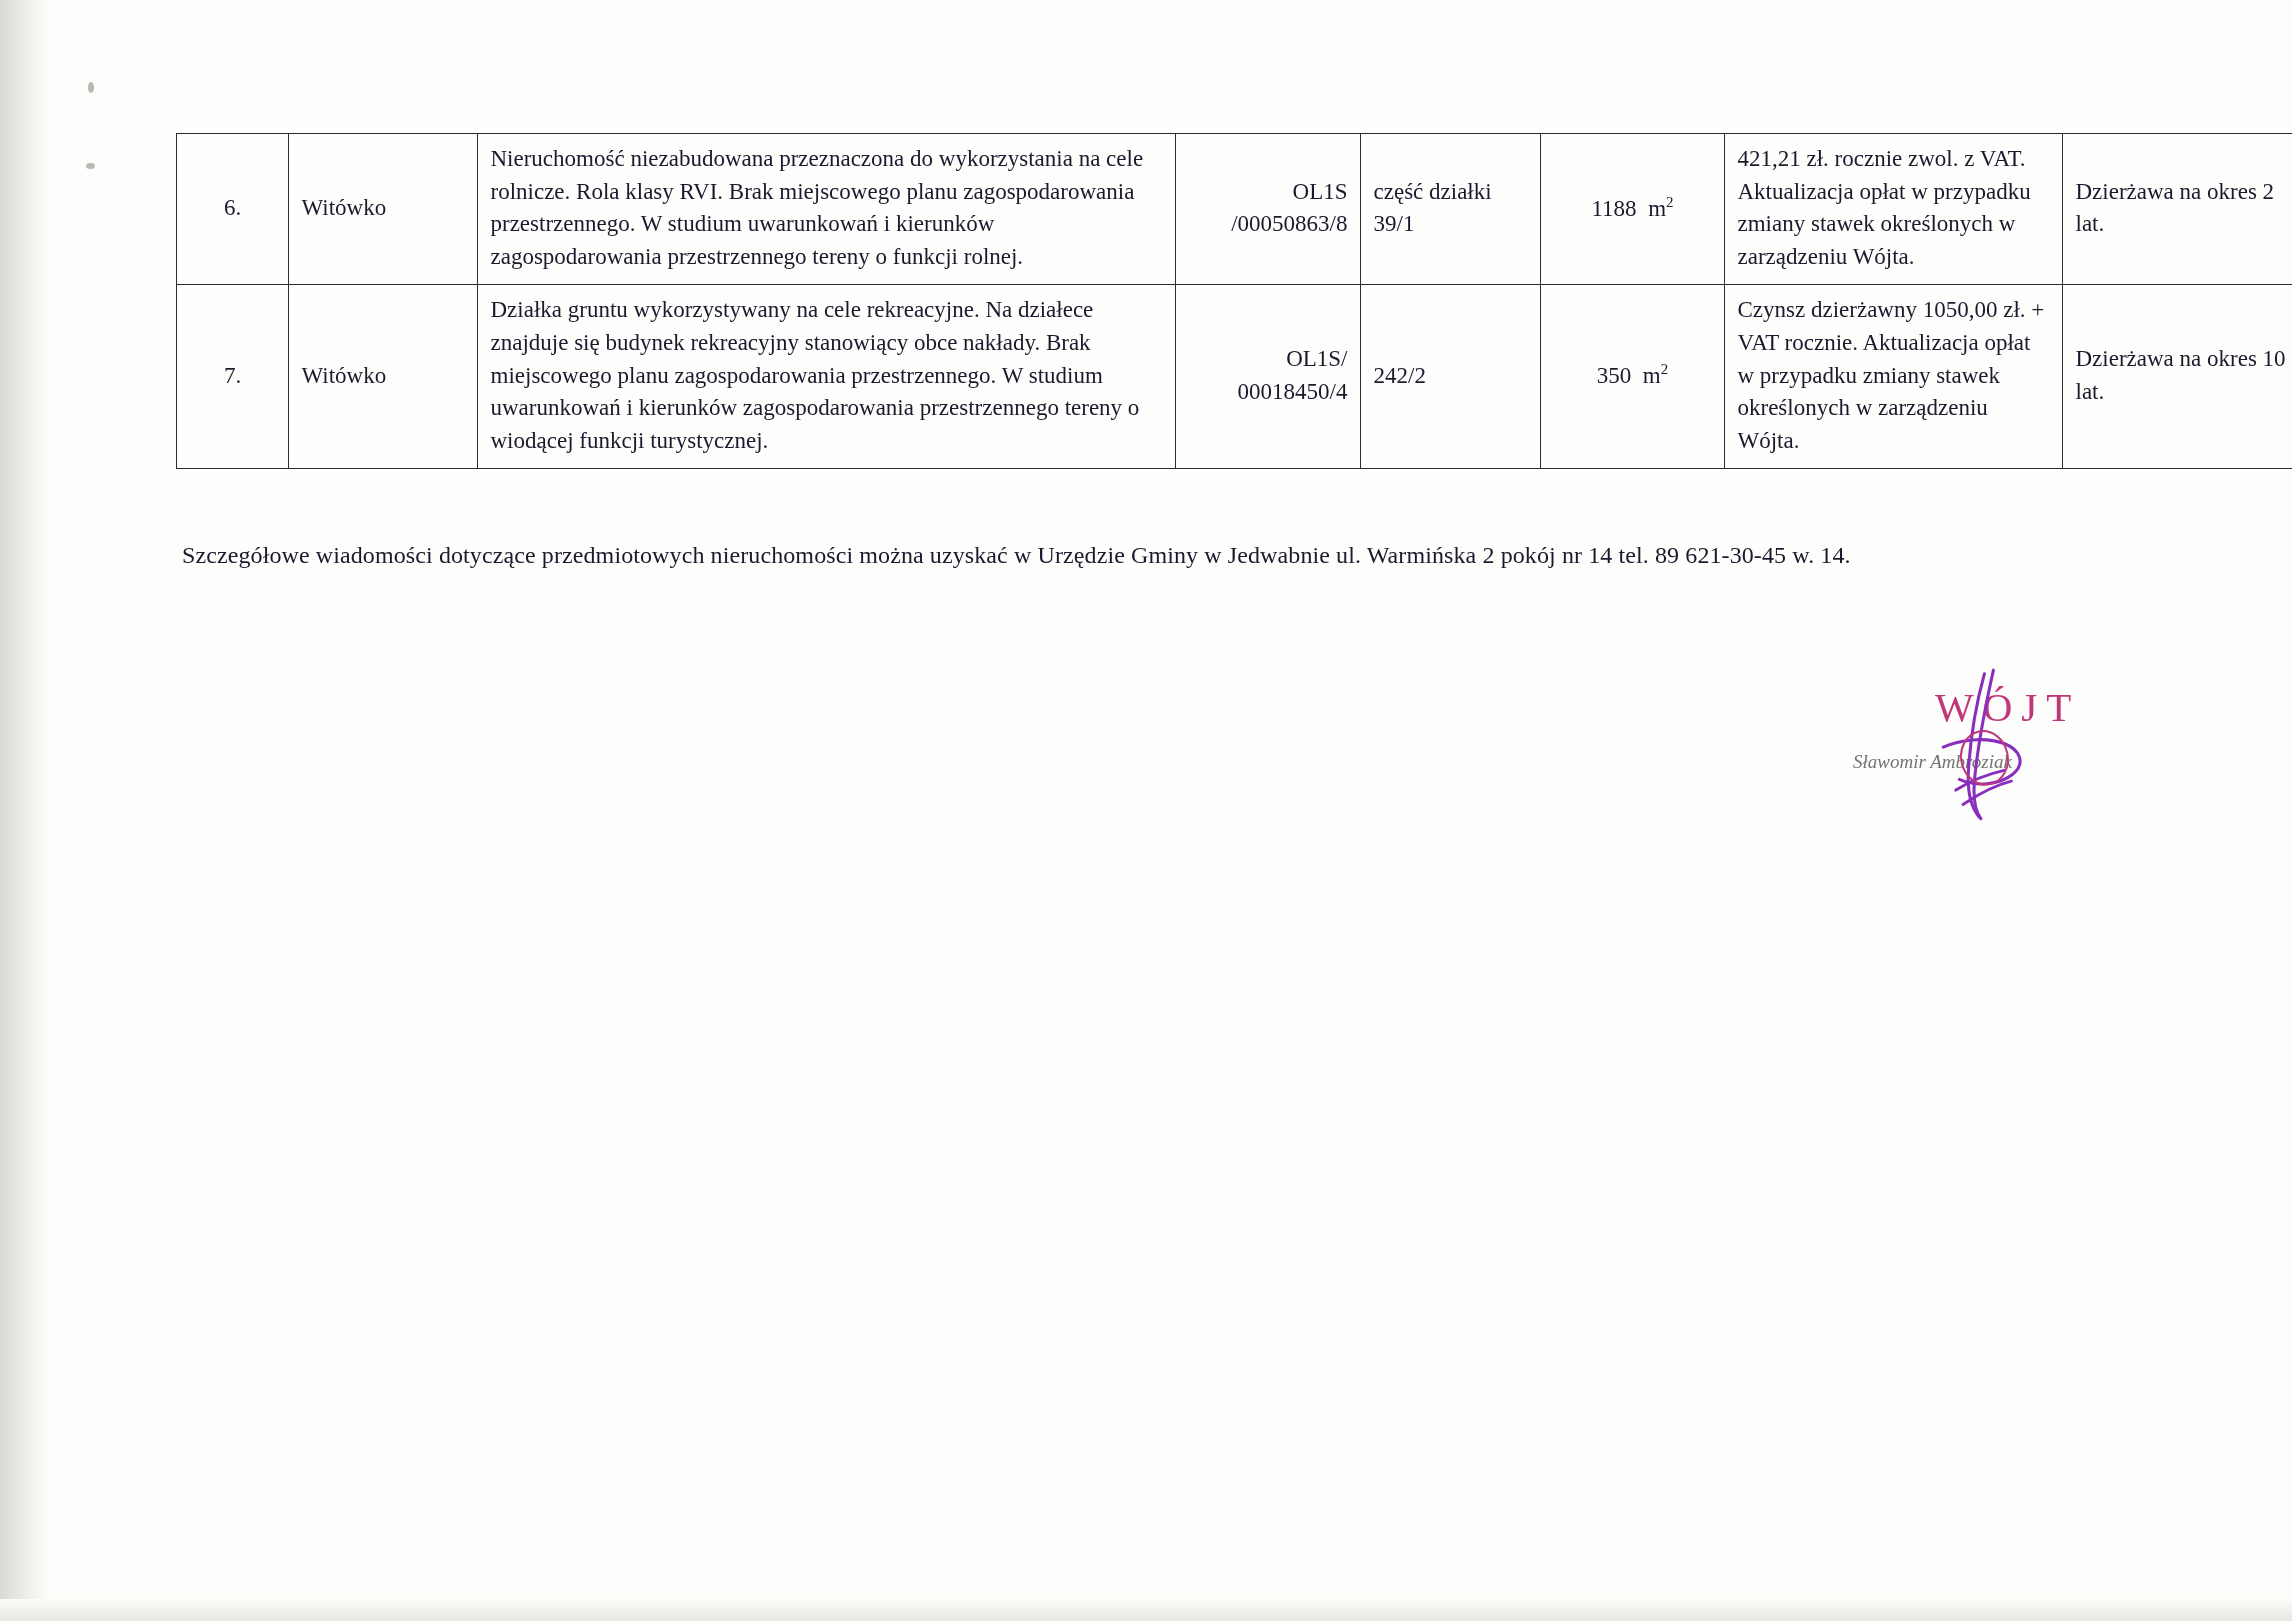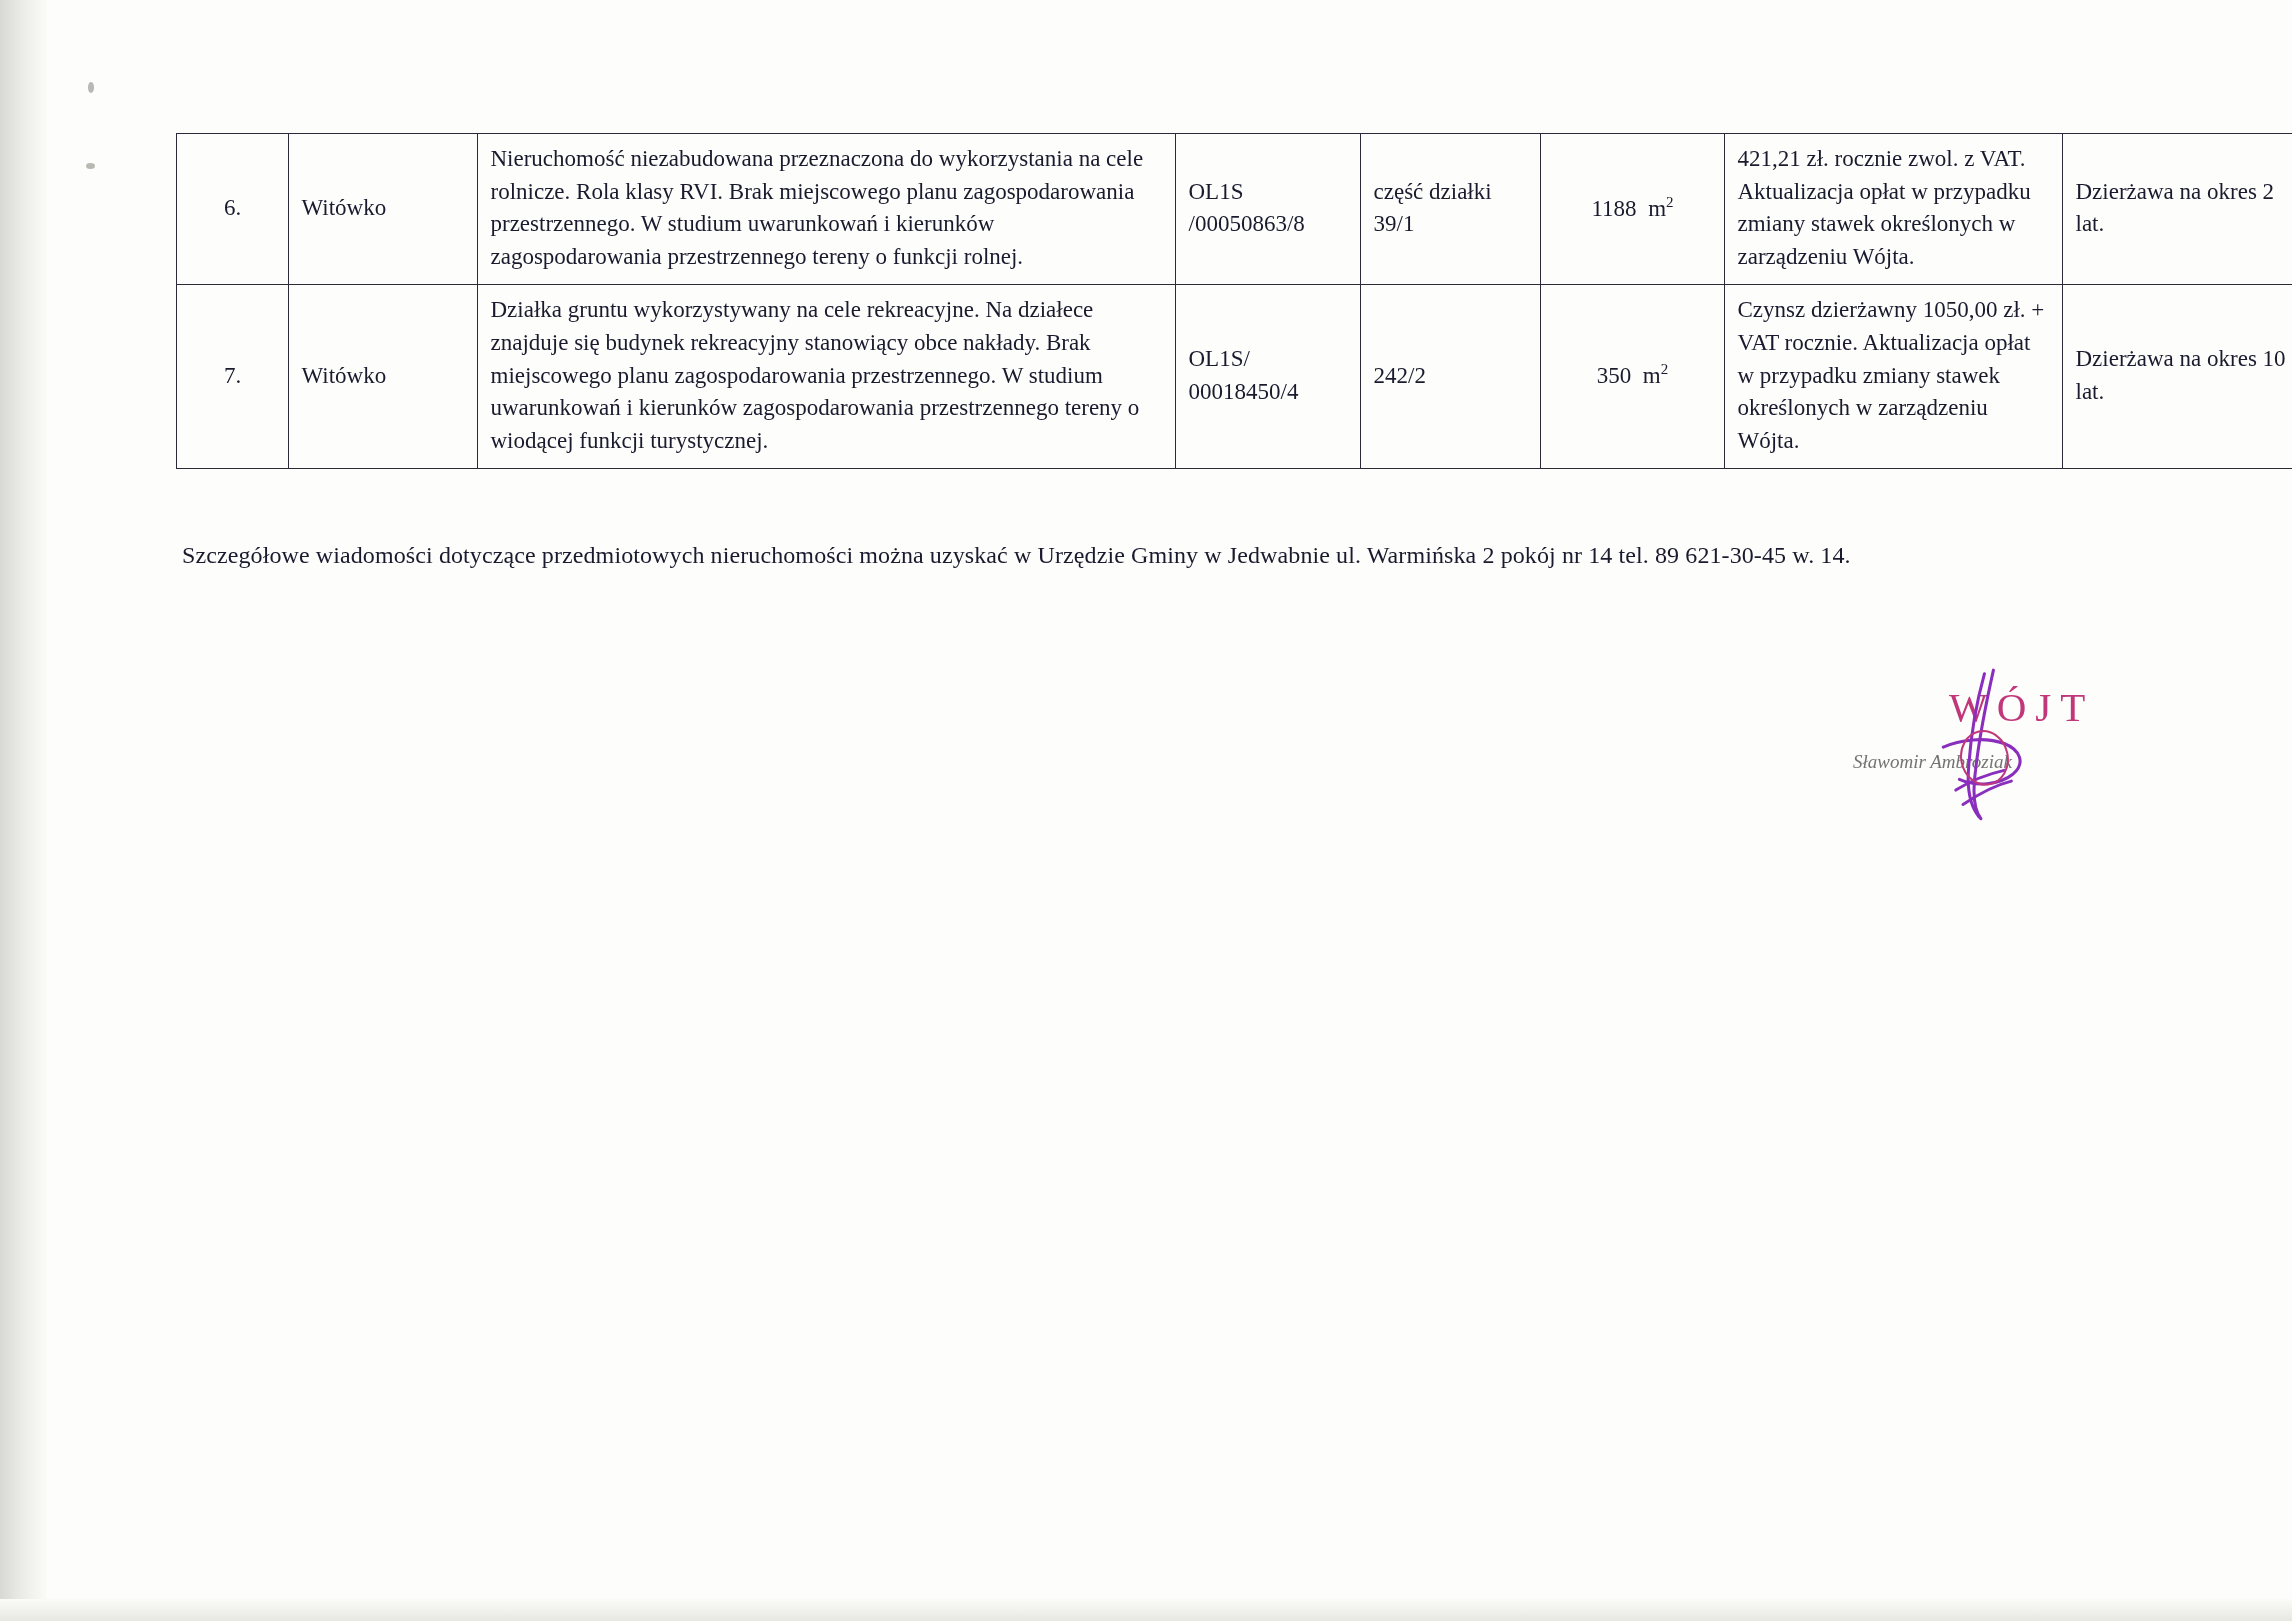--- a/index.html
+++ b/index.html
@@ -64,21 +64,21 @@
   table.listing td {
     border: 1.4px solid #2a2a3a;
     vertical-align: middle;
     padding: 9px 12.5px 10.7px 12.5px;
     font-size: 23px;
     line-height: 1.42;
   }
   td.c-no        { width: 86px;  text-align: center; }
   td.c-place     { width: 163px; text-align: left; padding-left: 16px; }
   td.c-desc      { width: 672px; text-align: left; }
-  td.c-kw        { width: 159px; text-align: left; }
+  td.c-kw        { width: 159px; text-align: right; }
   td.c-parcel    { width: 154px; text-align: left; padding-left: 23px; }
   td.c-area      { width: 158px; text-align: center; }
   td.c-fee       { width: 312px; text-align: left; }
   td.c-term      { width: 217px; text-align: left; padding-left: 19.7px; }
 
   td.top  { vertical-align: top; }
   .kwline { display: block; }
   .sup { font-size: 15px; vertical-align: super; }
 
   
@@ -98,21 +98,21 @@
   
   #signature {
     position: absolute;
     left: 1809px;
     top: 681px;
     width: 376px;
     height: 161px;
   }
   #sig-title {
     position: absolute;
-    left: 140px;
+    left: 126px;
     top: 1.8px;
     font-size: 41px;
     letter-spacing: 9px;
     color: #c0387a;
     font-family: "Liberation Serif", serif;
   }
   #sig-name {
     position: absolute;
     left: 44px;
     top: 70px;

